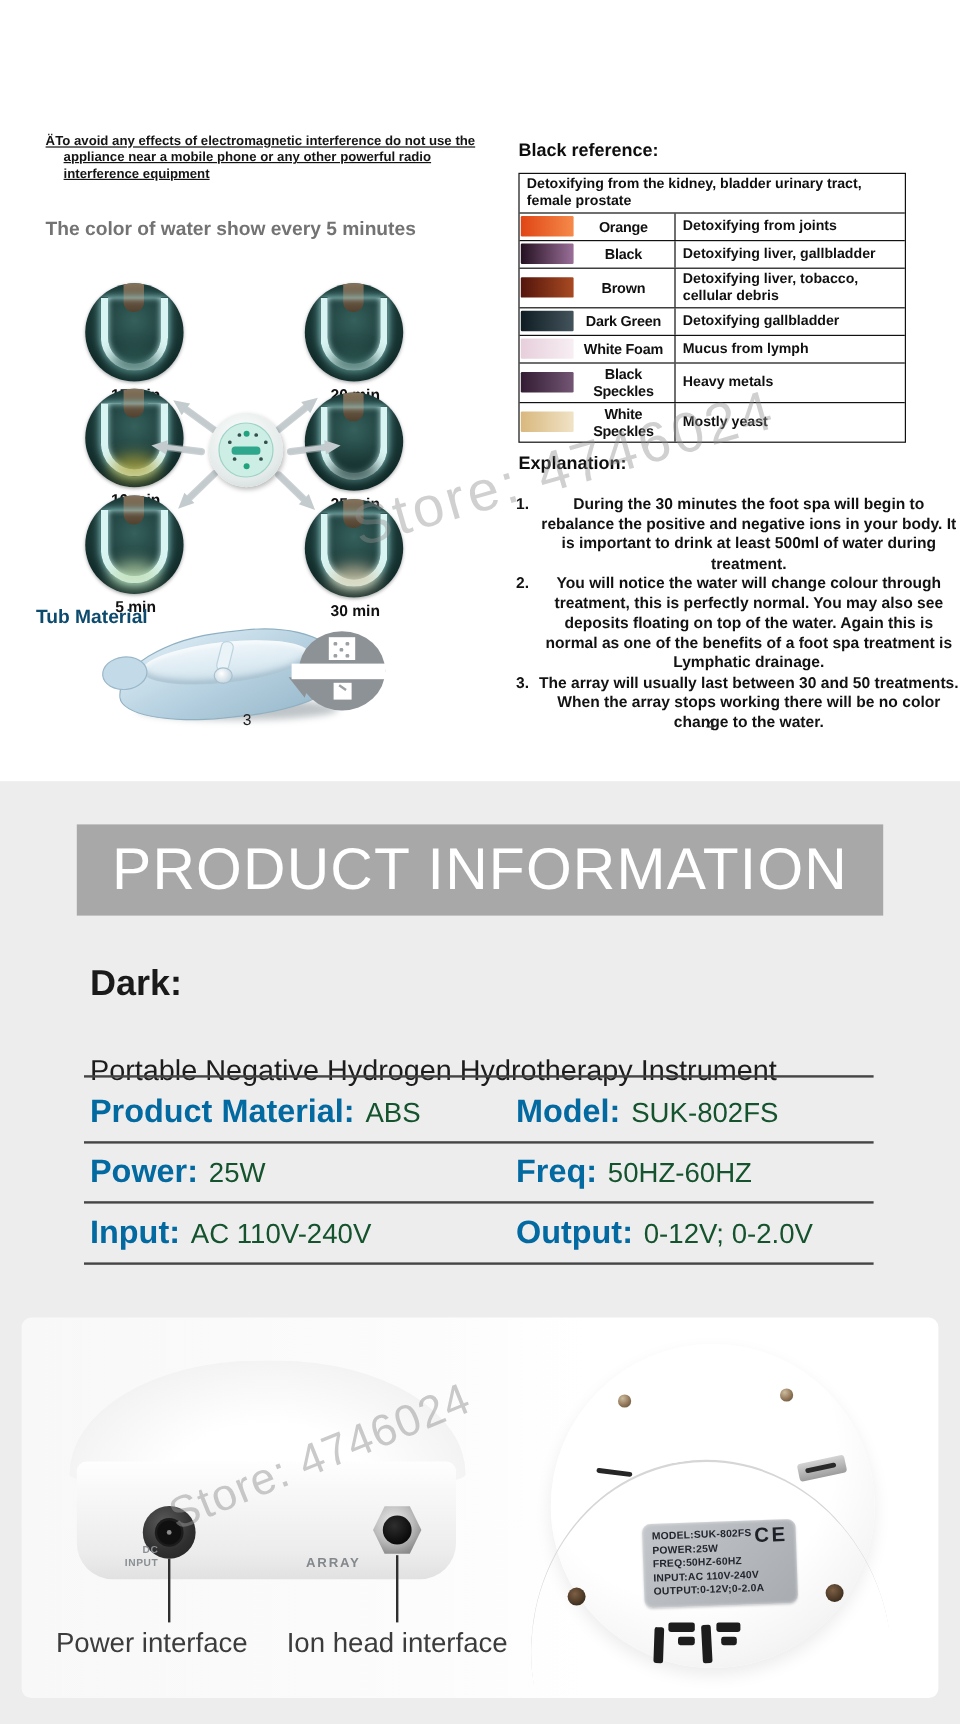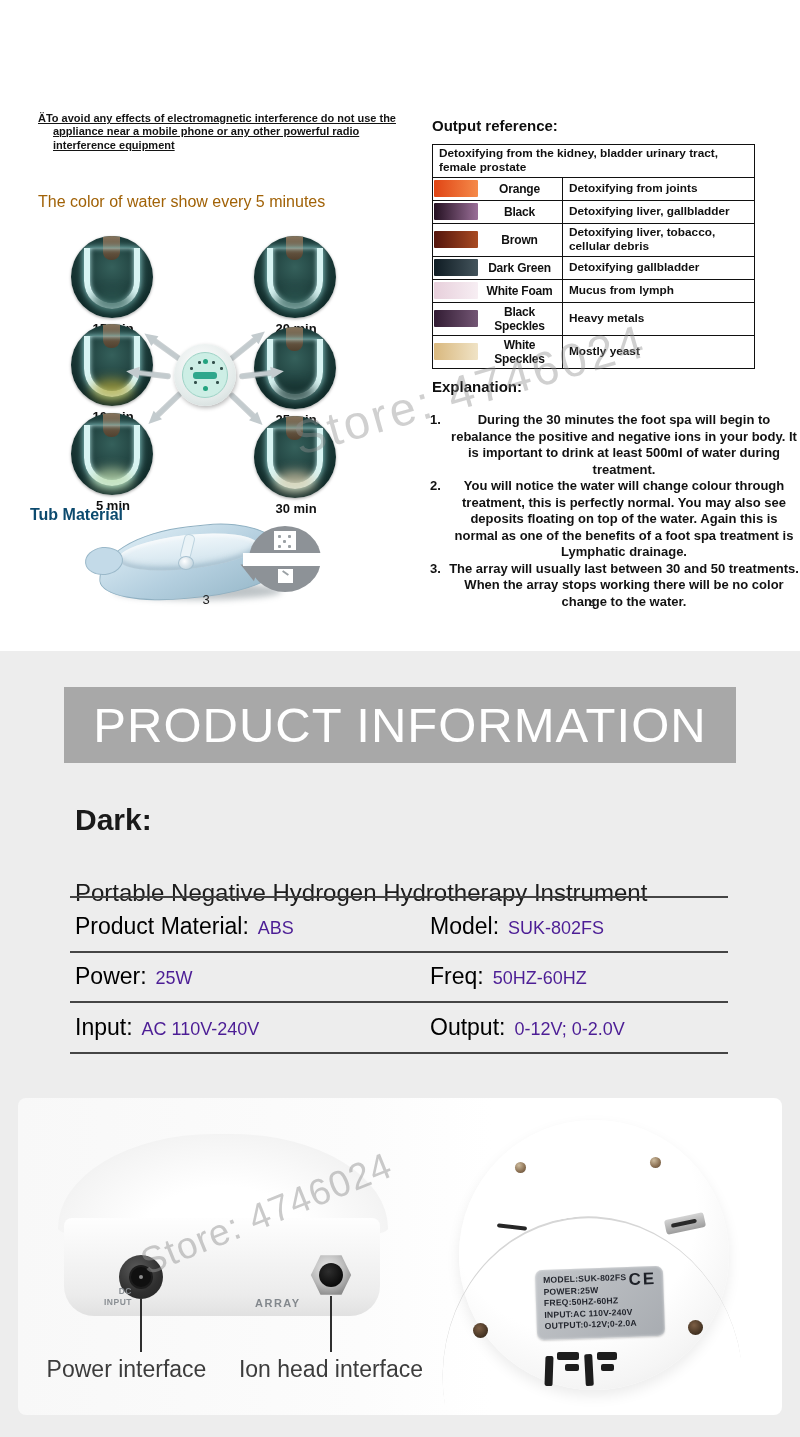--- a/index.html
+++ b/index.html
@@ -3,21 +3,21 @@
 <meta charset="utf-8">
 <style>
   html,body{margin:0;padding:0;background:#fff;}
   #page{position:relative;width:800px;height:1437px;background:#ffffff;overflow:hidden;
         font-family:"Liberation Sans",sans-serif;color:#151515;}
   .abs{position:absolute;}
 
   
   .warning{left:38px;top:112px;width:344px;font-size:11px;font-weight:bold;line-height:1.22;
            color:#141414;padding-left:15px;text-indent:-15px;text-decoration:underline;}
-  .water-title{left:38px;top:193px;font-size:16px;font-weight:normal;color:#a16207;}
+  .water-title{left:38px;top:183px;font-size:16px;font-weight:bold;color:#737373;}
 
   .stage{width:84px;text-align:center;}
   .photo{position:relative;width:82px;height:82px;border-radius:50%;overflow:hidden;
          background:radial-gradient(circle at 50% 38%,#35605b 0%,#1d3d3b 45%,#112b2a 72%,#0b2120 100%);
          box-shadow:0 1px 3px rgba(0,0,0,.35);}
   .leg{position:absolute;left:32px;top:-3px;width:17px;height:27px;border-radius:4px 4px 8px 8px;
        background:linear-gradient(#8b7a62,#51412f);}
   .tube{position:absolute;left:13px;right:13px;top:12px;bottom:9px;border:6px solid #d8f4f3;border-top:none;
         border-radius:0 0 40px 40px;box-shadow:0 0 7px #9adede, inset 0 0 5px #bfeeee;}
   .accent{position:absolute;left:20px;right:20px;bottom:5px;height:22px;border-radius:50%;
@@ -107,22 +107,22 @@
   .banner{left:64px;top:687px;width:672px;height:76px;background:#a8a8a8;color:#ffffff;
           display:flex;align-items:center;justify-content:center;font-size:49px;letter-spacing:1px;}
   .name-label{left:75px;top:803px;font-size:30px;font-weight:bold;color:#1a1a1a;}
   .name-value{left:75px;top:855px;font-size:24px;color:#1c1c1c;margin-top:24px;}
   .rule{left:70px;width:658px;height:0;border-top:2px solid #454545;}
   .r1{top:896px}.r2{top:951px}.r3{top:1001px}.r4{top:1052px}
   .spec-row{left:70px;width:658px;height:50px;display:flex;align-items:center;}
   .sr1{top:901px}.sr2{top:951px}.sr3{top:1002px}
   .spec-cell{display:flex;align-items:baseline;}
   .spec-cell.lft{width:360px;padding-left:5px;box-sizing:border-box;}
-  .spec-label{font-size:23px;font-weight:normal;color:#000000;}
-  .spec-value{font-size:18px;color:#4c1d95;margin-left:9px;}
+  .spec-label{font-size:27px;font-weight:bold;color:#0369a1;}
+  .spec-value{font-size:23px;color:#14532d;margin-left:9px;}
 
   
   .card{left:18px;top:1098px;width:764px;height:317px;border-radius:8px;overflow:hidden;
         background:linear-gradient(90deg,#f8f8f8 0%,#fcfcfc 45%,#ffffff 62%);}
   .dome{position:absolute;left:40px;top:36px;width:330px;height:104px;
         background:radial-gradient(ellipse at 50% 100%,#ffffff 35%,#f4f4f4 70%,#e6e6e6 100%);
         border-radius:52% 52% 20% 20%/100% 100% 10% 10%;}
   .dev-base{position:absolute;left:46px;top:120px;width:316px;height:98px;
         background:linear-gradient(#fefefe,#ececec 78%,#e1e1e1);border-radius:8px 8px 30px 30px;}
   .dc-jack{position:absolute;left:101px;top:157px;width:44px;height:44px;border-radius:50%;
@@ -279,21 +279,21 @@
     <div class="bubble-band"></div>
     <div class="bubble-sq1">
         <i></i>
       </div>
     <div class="bubble-sq2">
         <i></i>
       </div>
   </div>
   <div class="abs page-num p3">3</div>
 
-  <div class="abs cr-title">Output reference:</div>
+  <div class="abs cr-title">Black reference:</div>
   <div class="abs cr-table">
     <div class="cr-row">
         <div class="cr-desc">Detoxifying from the kidney, bladder urinary tract, female prostate</div>
       </div>
     <div class="cr-row">
         <div class="cr-left">
           <span class="swatch" style="background: linear-gradient(90deg, rgb(224, 69, 21), rgb(245, 138, 74));"></span>
           <span class="cr-name">Orange</span>
         </div>
         <div class="cr-desc">Detoxifying from joints</div>

